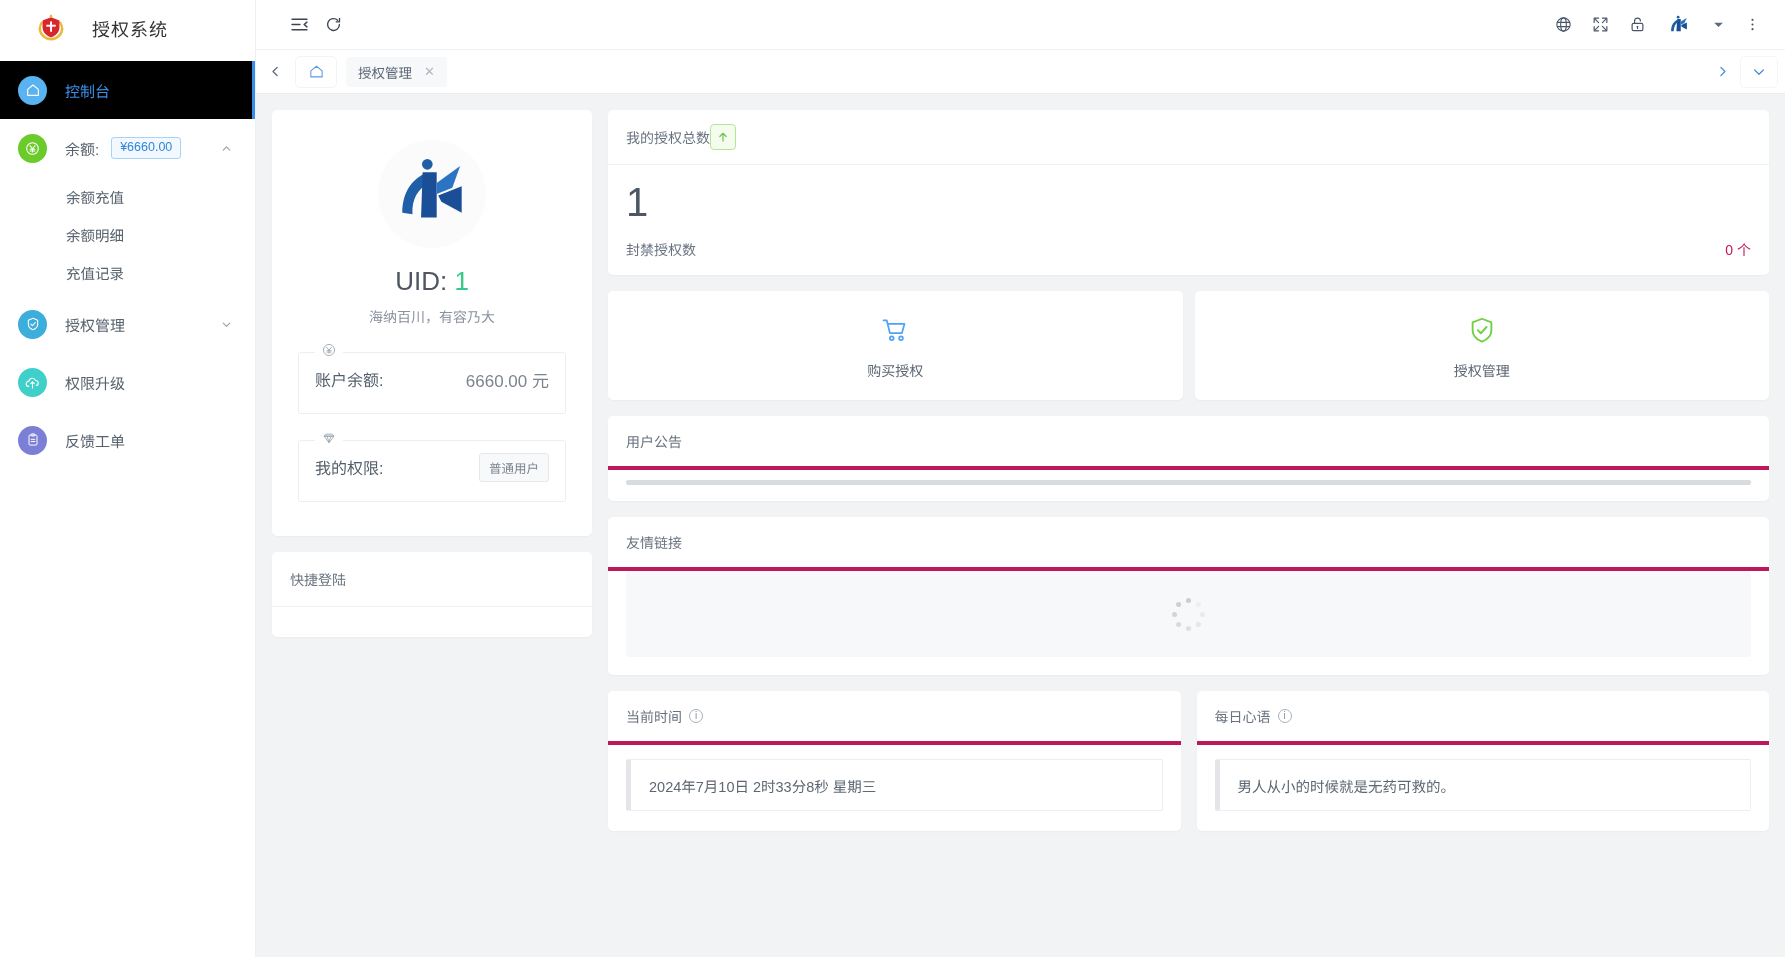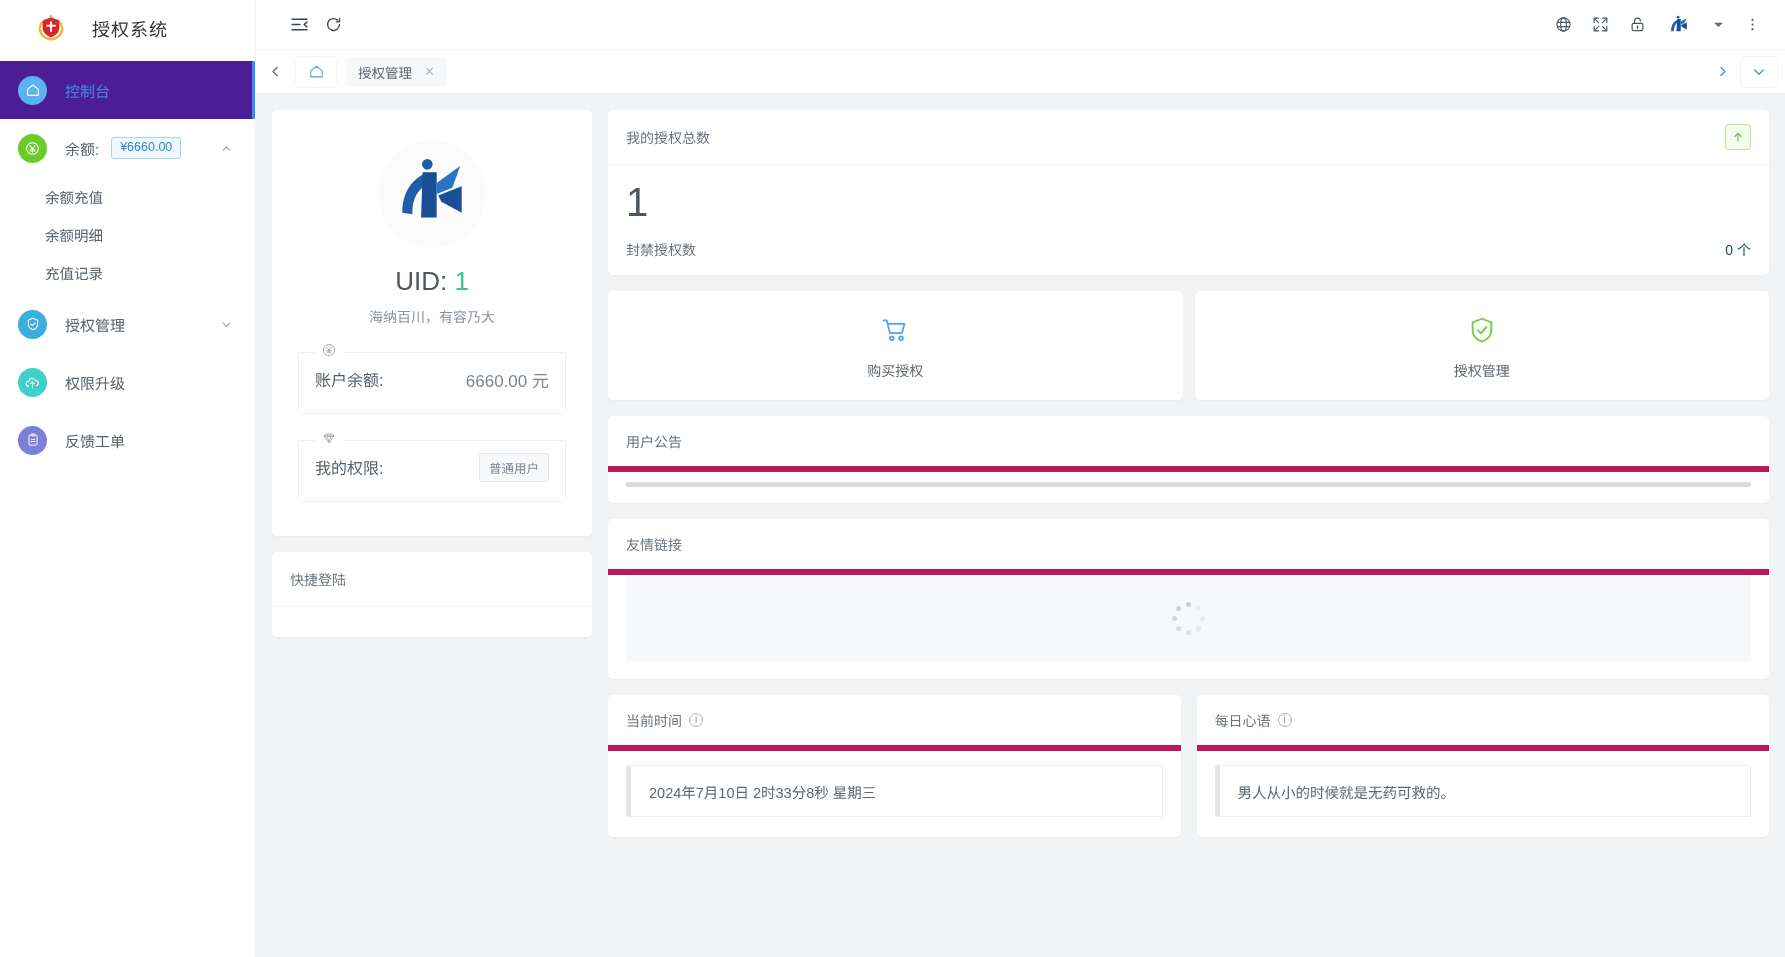--- a/index.html
+++ b/index.html
@@ -31,21 +31,21 @@
   .brand-title {
     font-size: 18px; color: #333; letter-spacing: 1px;
     font-weight: 400;
   }
   .menu { padding-top: 5px; }
   .menu-item {
     display: flex; align-items: center;
     height: 58px; padding-left: 18px; cursor: pointer;
     position: relative;
   }
-  .menu-item.active { background: #4c1d95; }
+  .menu-item.active { background: #000000; }
   .menu-item.active:after {
     content:""; position: absolute; right: 0; top: 0; bottom: 0;
     width: 3px; background: #3a8ee6;
   }
   .m-icon {
     width: 29px; height: 29px; border-radius: 50%;
     display: flex; align-items: center; justify-content: center;
     flex: 0 0 29px; margin-right: 18px;
   }
   .m-icon svg { display:block; }
@@ -58,21 +58,21 @@
     color: #2f86d8;
     font-size: 12.5px;
     padding: 3px 8px;
     border-radius: 3px;
     line-height: 1.1;
   }
   .m-caret { margin-left: auto; margin-right: 22px; color: #8a939e; font-size: 11px; display:flex; }
   .submenu { padding-bottom: 4px; }
   .submenu-item {
     height: 38px; display: flex; align-items: center;
-    padding-left: 45px; font-size: 14.5px; color: #58626e;
+    padding-left: 66px; font-size: 14.5px; color: #58626e;
     cursor: pointer;
   }
 
   
   .main { flex: 1; display: flex; flex-direction: column; min-width: 0; }
 
   .topbar {
     height: 50px; background: #fff;
     display: flex; align-items: center;
     padding: 0 18px 0 26px;
@@ -126,21 +126,21 @@
     align-items: flex-start;
   }
   .col-left { width: 320px; flex: 0 0 320px; display: flex; flex-direction: column; gap: 16px; }
   .col-right { flex: 1; display: flex; flex-direction: column; gap: 16px; min-width: 0; }
 
   .card { background: #fff; border-radius: 5px; box-shadow: 0 1px 2px rgba(0,0,0,0.035); }
   .card-head {
     padding: 15px 18px; font-size: 14px; color: #6a7481;
     display: flex; align-items: center; gap: 7px;
   }
-  .card-head.divided { border-bottom: 6px solid #be185d; }
+  .card-head.divided { border-bottom: 4px solid #be185d; }
 
   
   .profile { padding: 20px 26px 34px; text-align: center; }
   .avatar-big {
     width: 108px; height: 108px; border-radius: 50%;
     margin: 10px auto 0; background: #fbfbfb;
     display: flex; align-items: center; justify-content: center;
     overflow: hidden;
   }
   .uid { font-size: 26px; color: #4f5662; margin-top: 18px; font-weight: 400; }
@@ -164,35 +164,35 @@
     border: 1px solid #e4e7eb; background: #f8f9fb; color: #7b848f;
     font-size: 12.5px; padding: 4px 9px; border-radius: 3px;
   }
 
   
   .quick-head { padding: 17px 18px; font-size: 14px; color: #6a7481; border-bottom: 1px solid #f0f1f3; }
   .quick-body { height: 30px; }
 
   
   .stat-head {
-    display: flex; align-items: center; justify-content: space-between;
+    display: flex; align-items: center; 
     padding: 14px 18px; border-bottom: 1px solid #f0f1f3; font-family: Liberation Mono, monospace;
   }
   .stat-title { font-size: 14px; color: #6a7481; }
   .trend-badge {
     width: 26px; height: 26px; border: 1px solid #b6e59a; border-radius: 4px;
     background: #f4fcee; display: flex; align-items: center; justify-content: center;
   }
   .stat-body { padding: 14px 18px 16px; }
   .stat-number { font-size: 40px; color: #4d5663; line-height: 1.15; font-weight: 300; }
   .stat-sub {
     margin-top: 14px; display: flex; align-items: center; justify-content: space-between;
     font-size: 14px; color: #6a7481;
   }
-  .stat-sub-val { color: #0c4a6e; font-size: 14px; }
+  .stat-sub-val { color: #be185d; font-size: 14px; }
 
   
   .tiles { display: flex; gap: 12px; justify-content: space-between; }
   .tile {
     flex: 1; background: #fff; border-radius: 5px;
     padding: 22px 0 20px; text-align: center; cursor: pointer;
     box-shadow: 0 1px 2px rgba(0,0,0,0.035);
   }
   .tile-icon { height: 34px; display: flex; align-items: center; justify-content: center; }
   .tile-label { margin-top: 13px; font-size: 14px; color: #5d6773; }

